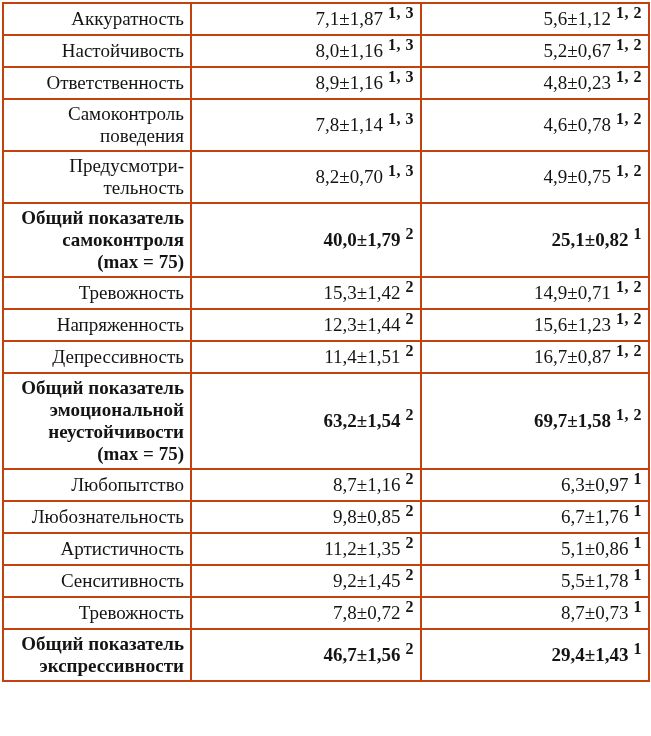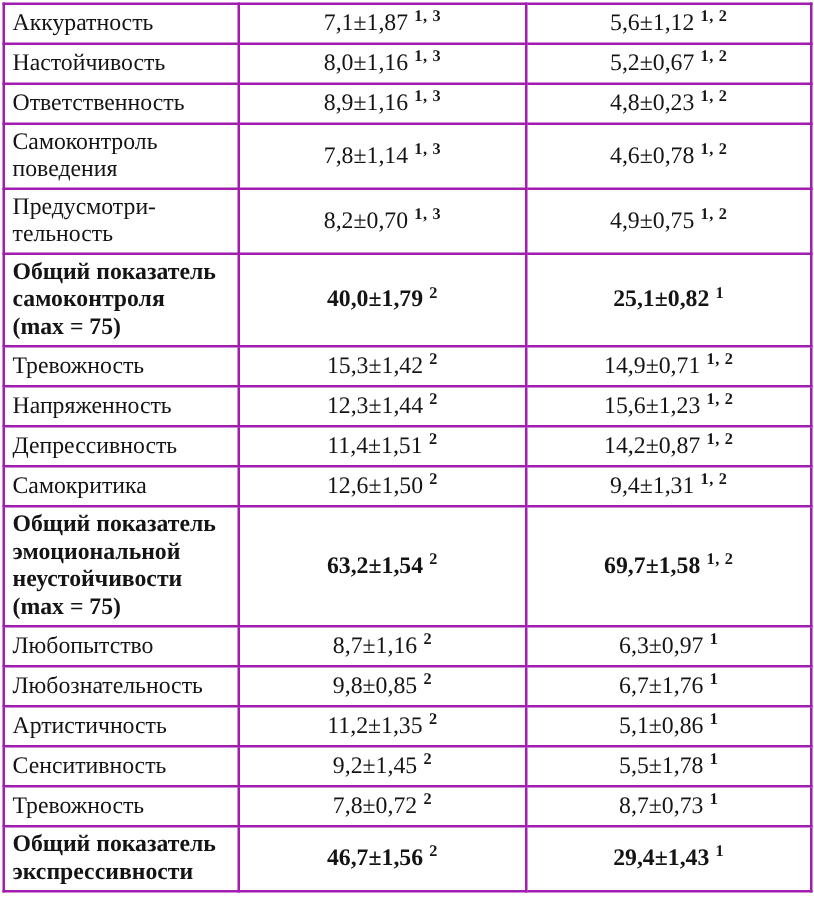--- a/index.html
+++ b/index.html
@@ -15,45 +15,46 @@
     font-family: "Liberation Serif", "DejaVu Serif", serif;
     color: #141414;
   }
   table.stats {
     border-collapse: collapse;
     margin: 2px 3px 0 2px;
     width: 646px;
     table-layout: fixed;
   }
   table.stats td {
-    border: 2px solid #a21caf;
+    border: 2px solid #c2410c;
     font-size: 19px;
     line-height: 22px;
     padding: 3px 6px;
     vertical-align: middle;
+    text-align: right;
   }
   col.c-label  { width: 188px; }
   col.c-group1 { width: 230px; }
   col.c-group2 { width: 228px; }
   td.label-cell {
     text-align: left;
     padding-left: 8px;
     white-space: pre-line;
   }
   td.value-cell {
     text-align: center;
   }
   tr.bold-row td { font-weight: 700; }
   tr.lines-1 { height: 32px; }
   tr.lines-2 { height: 46px; }
   tr.lines-3 { height: 70px; }
   tr.lines-4 { height: 92px; }
   sup.sig {
     font-weight: 700;
-    font-size: 13px;
+    font-size: 16px;
     line-height: 0;
     margin-left: 5px;
     letter-spacing: 0.5px;
   }
 </style>
 </head>
 <body>
 
 <table class="stats">
   <colgroup>
@@ -102,26 +103,21 @@
     <td class="value-cell"><span>14,9±0,71</span><sup class="sig">1, 2</sup></td>
   </tr>
       <tr class="lines-1">
     <td class="label-cell">Напряженность</td>
     <td class="value-cell"><span>12,3±1,44</span><sup class="sig">2</sup></td>
     <td class="value-cell"><span>15,6±1,23</span><sup class="sig">1, 2</sup></td>
   </tr>
       <tr class="lines-1">
     <td class="label-cell">Депрессивность</td>
     <td class="value-cell"><span>11,4±1,51</span><sup class="sig">2</sup></td>
-    <td class="value-cell"><span>14,2±0,87</span><sup class="sig">1, 2</sup></td>
-  </tr>
-      <tr class="lines-1">
-    <td class="label-cell">Самокритика</td>
-    <td class="value-cell"><span>12,6±1,50</span><sup class="sig">2</sup></td>
-    <td class="value-cell"><span>9,4±1,31</span><sup class="sig">1, 2</sup></td>
+    <td class="value-cell"><span>16,7±0,87</span><sup class="sig">1, 2</sup></td>
   </tr>
       <tr class="bold-row lines-4">
     <td class="label-cell">Общий показатель
 эмоциональной
 неустойчивости
 (max = 75)</td>
     <td class="value-cell"><span>63,2±1,54</span><sup class="sig">2</sup></td>
     <td class="value-cell"><span>69,7±1,58</span><sup class="sig">1, 2</sup></td>
   </tr>
       <tr class="lines-1">

